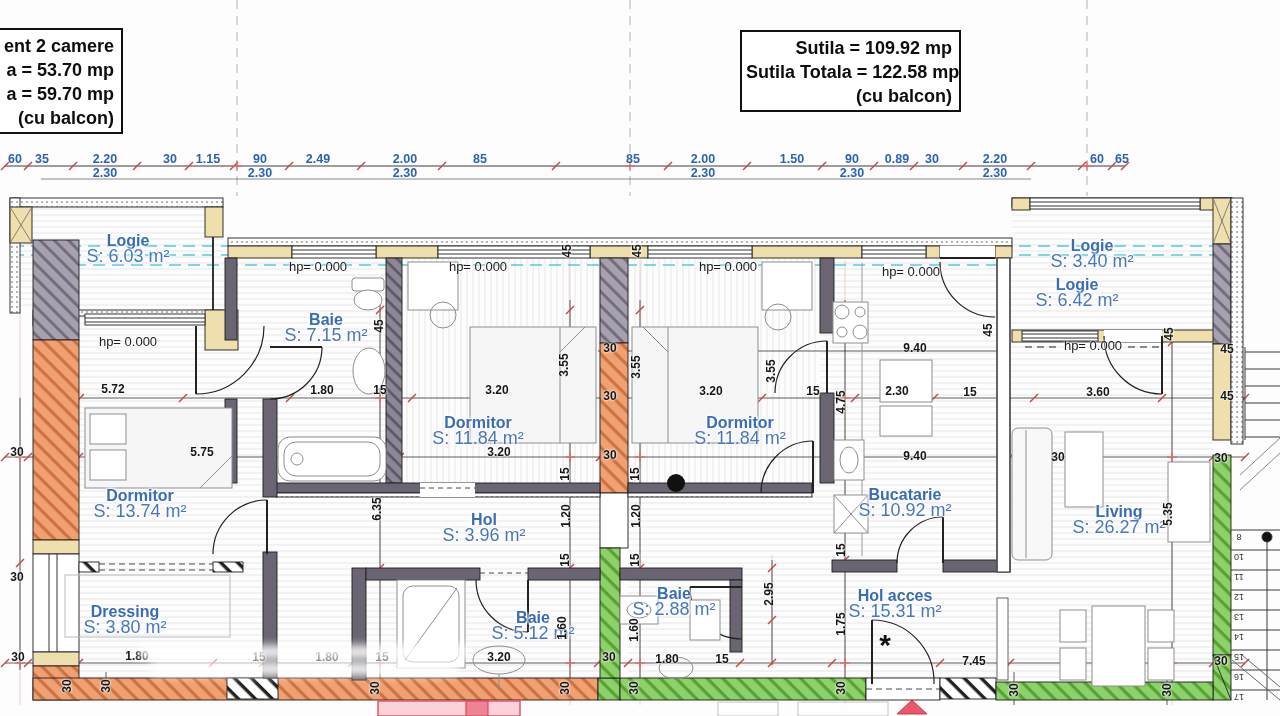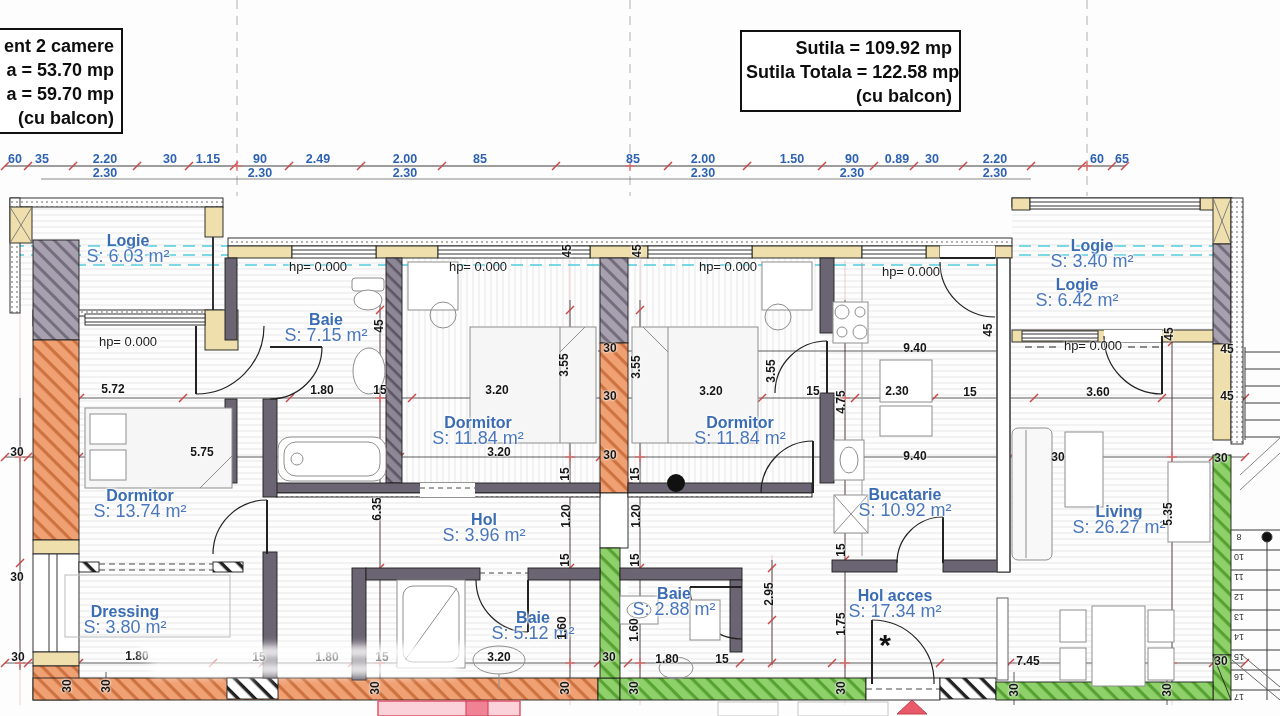--- a/index.html
+++ b/index.html
@@ -526,21 +526,21 @@
       <div class="room-label" style="left: 674px; top: 601px;">
         <span class="rn">Baie</span>
         <span class="ra">S: 2.88 m²</span>
       </div>
       <div class="room-label" style="left: 905px; top: 502px;">
         <span class="rn">Bucatarie</span>
         <span class="ra">S: 10.92 m²</span>
       </div>
       <div class="room-label" style="left: 895px; top: 603px;">
         <span class="rn">Hol acces</span>
-        <span class="ra">S: 17.34 m²</span>
+        <span class="ra">S: 15.31 m²</span>
       </div>
       <div class="room-label" style="left: 1119px; top: 519px;">
         <span class="rn">Living</span>
         <span class="ra">S: 26.27 m²</span>
       </div>
       <div class="room-label" style="left: 1092px; top: 253px;">
         <span class="rn">Logie</span>
         <span class="ra">S: 3.40 m²</span>
       </div>
       <div class="room-label" style="left: 1077px; top: 292px;">
@@ -623,21 +623,21 @@
       <div class="dim rot" style="left: 634px; top: 630px;">1.60</div>
       <div class="dim" style="left: 18px; top: 657px;">30</div>
       <div class="dim" style="left: 137px; top: 656px;">1.80</div>
       <div class="dim" style="left: 259px; top: 657px;">15</div>
       <div class="dim" style="left: 327px; top: 657px;">1.80</div>
       <div class="dim" style="left: 382px; top: 657px;">15</div>
       <div class="dim" style="left: 499px; top: 657px;">3.20</div>
       <div class="dim" style="left: 609px; top: 657px;">30</div>
       <div class="dim" style="left: 667px; top: 659px;">1.80</div>
       <div class="dim" style="left: 722px; top: 659px;">15</div>
-      <div class="dim" style="left: 1028px; top: 661px;">7.45</div>
+      <div class="dim" style="left: 974px; top: 661px;">7.45</div>
       <div class="dim" style="left: 1221px; top: 661px;">30</div>
       <div class="dim rot" style="left: 67px; top: 686px;">30</div>
       <div class="dim rot" style="left: 106px; top: 686px;">30</div>
       <div class="dim rot" style="left: 375px; top: 688px;">30</div>
       <div class="dim rot" style="left: 565px; top: 688px;">30</div>
       <div class="dim rot" style="left: 634px; top: 688px;">30</div>
       <div class="dim rot" style="left: 841px; top: 688px;">30</div>
       <div class="dim rot" style="left: 1014px; top: 690px;">30</div>
       <div class="dim rot" style="left: 1167px; top: 690px;">30</div>
       <div class="stair-num" style="left: 1239px; top: 537px;">8</div>

